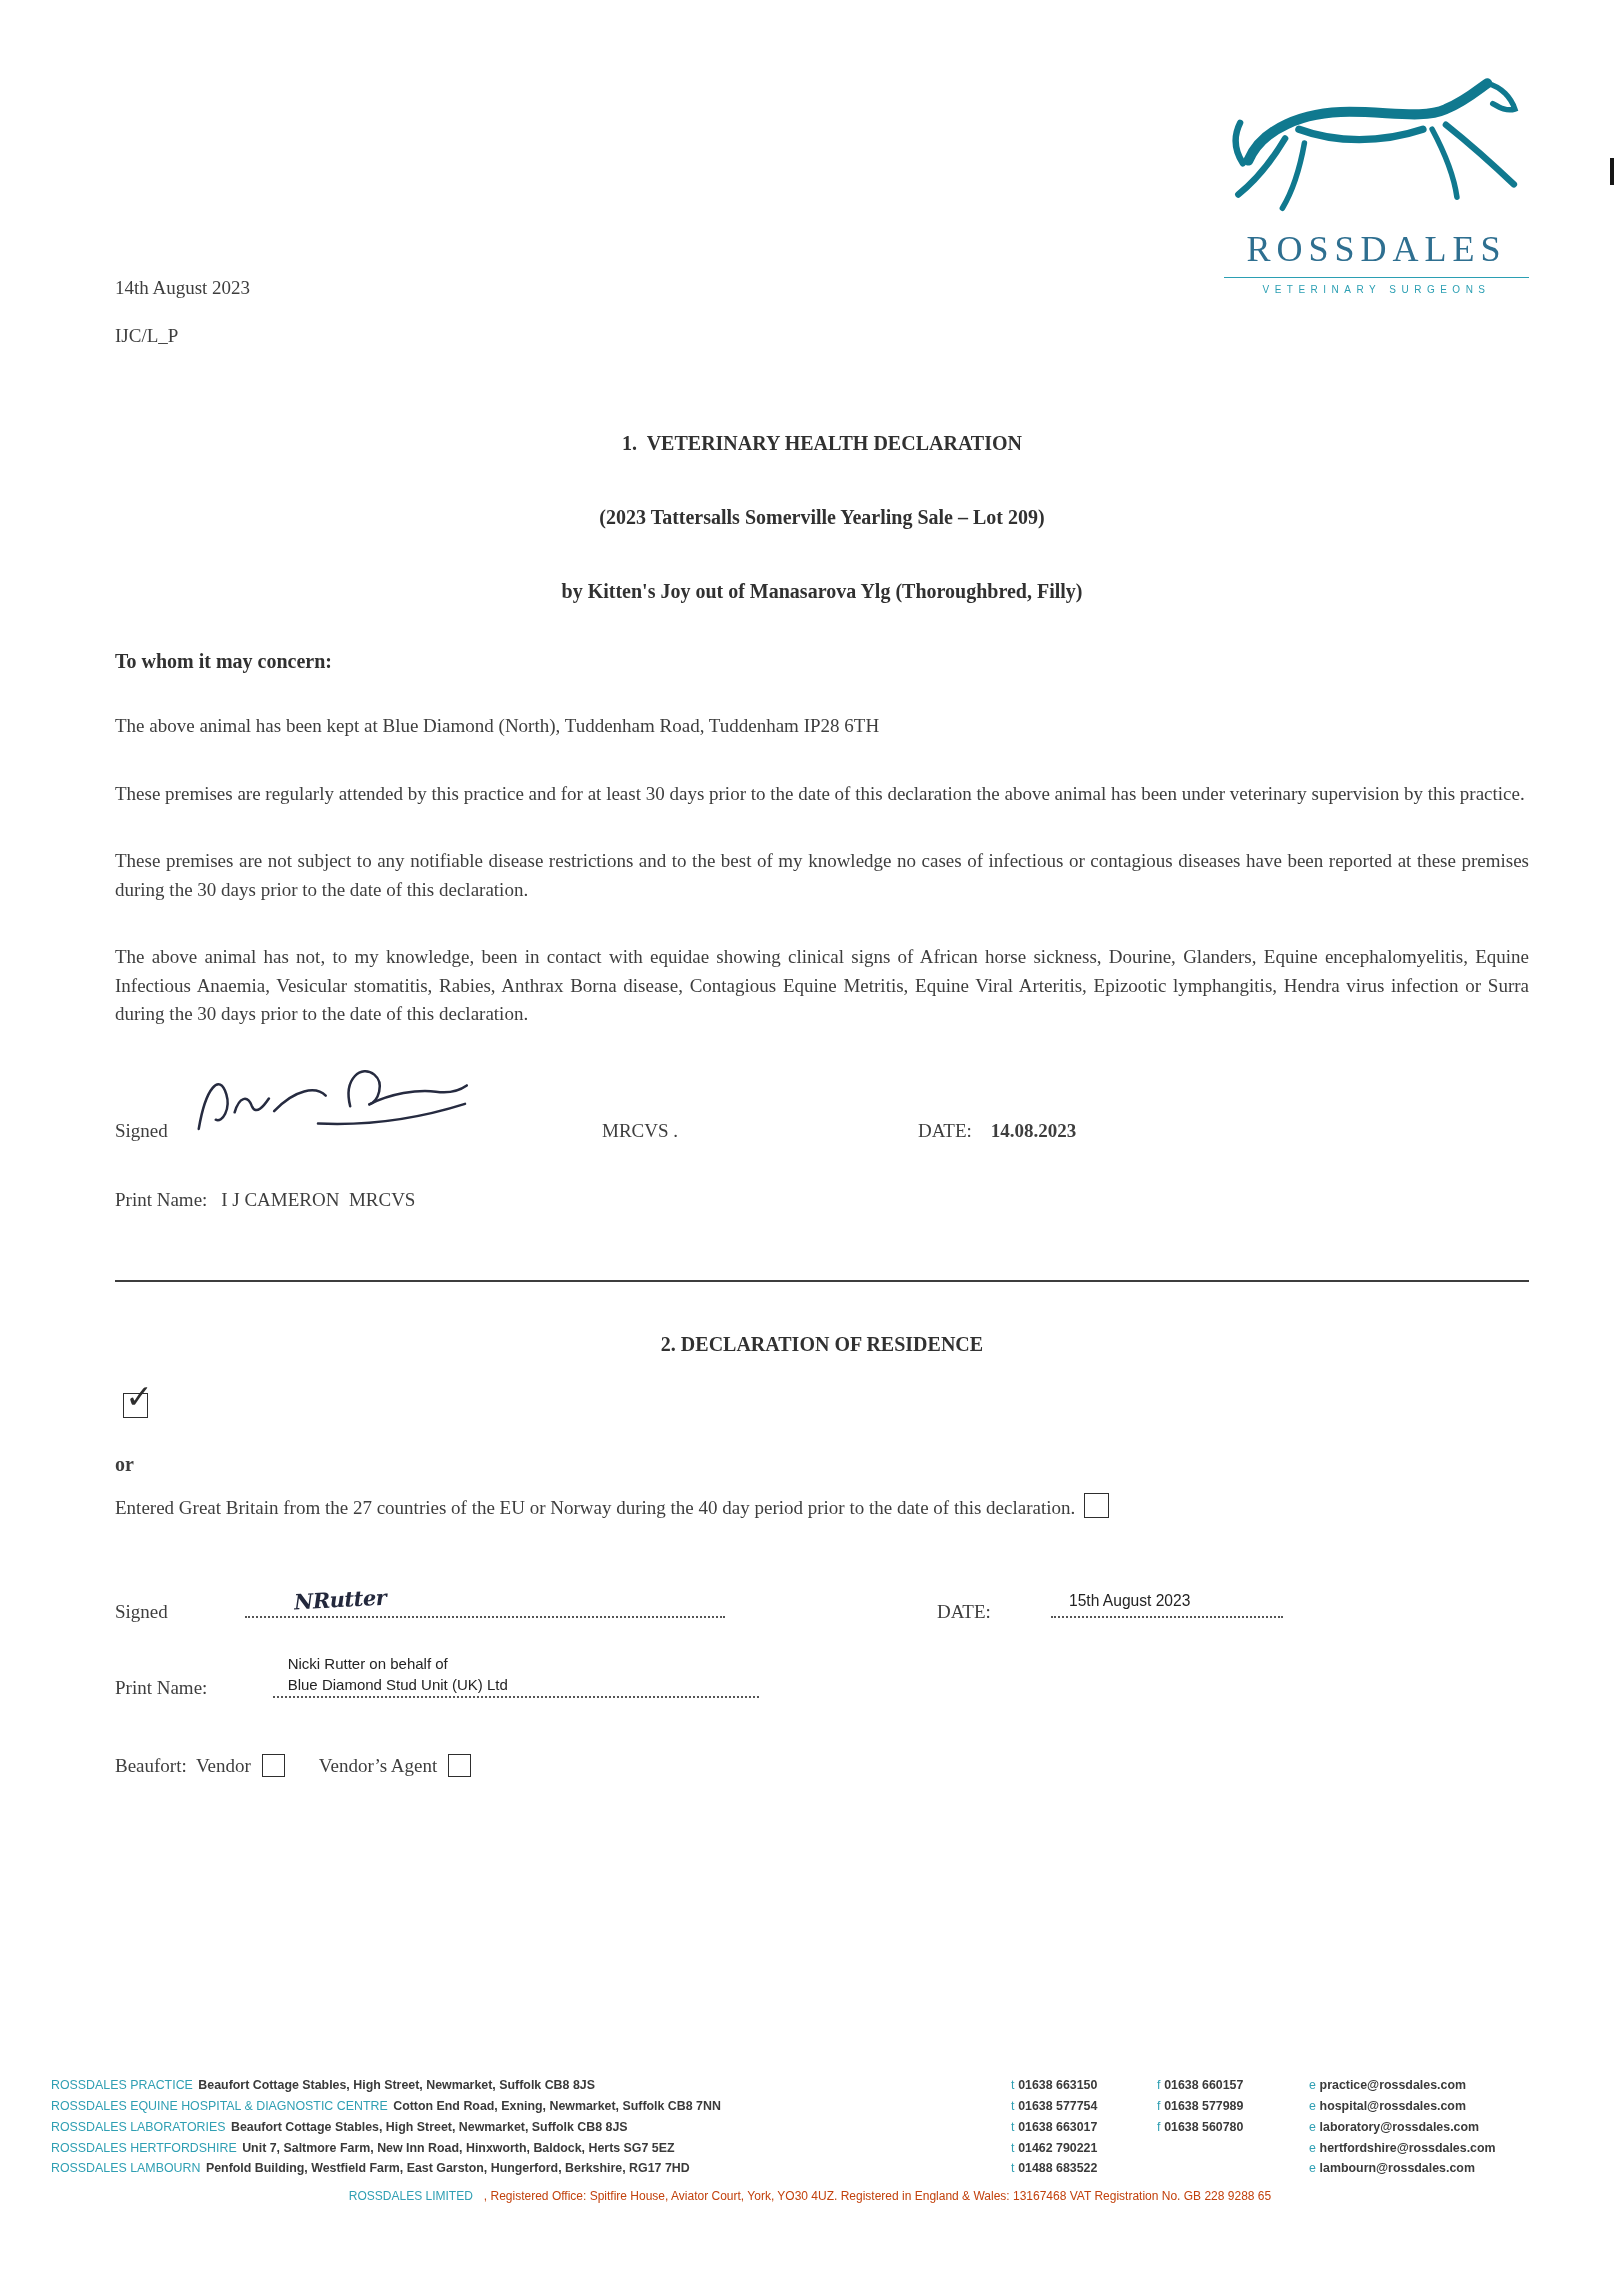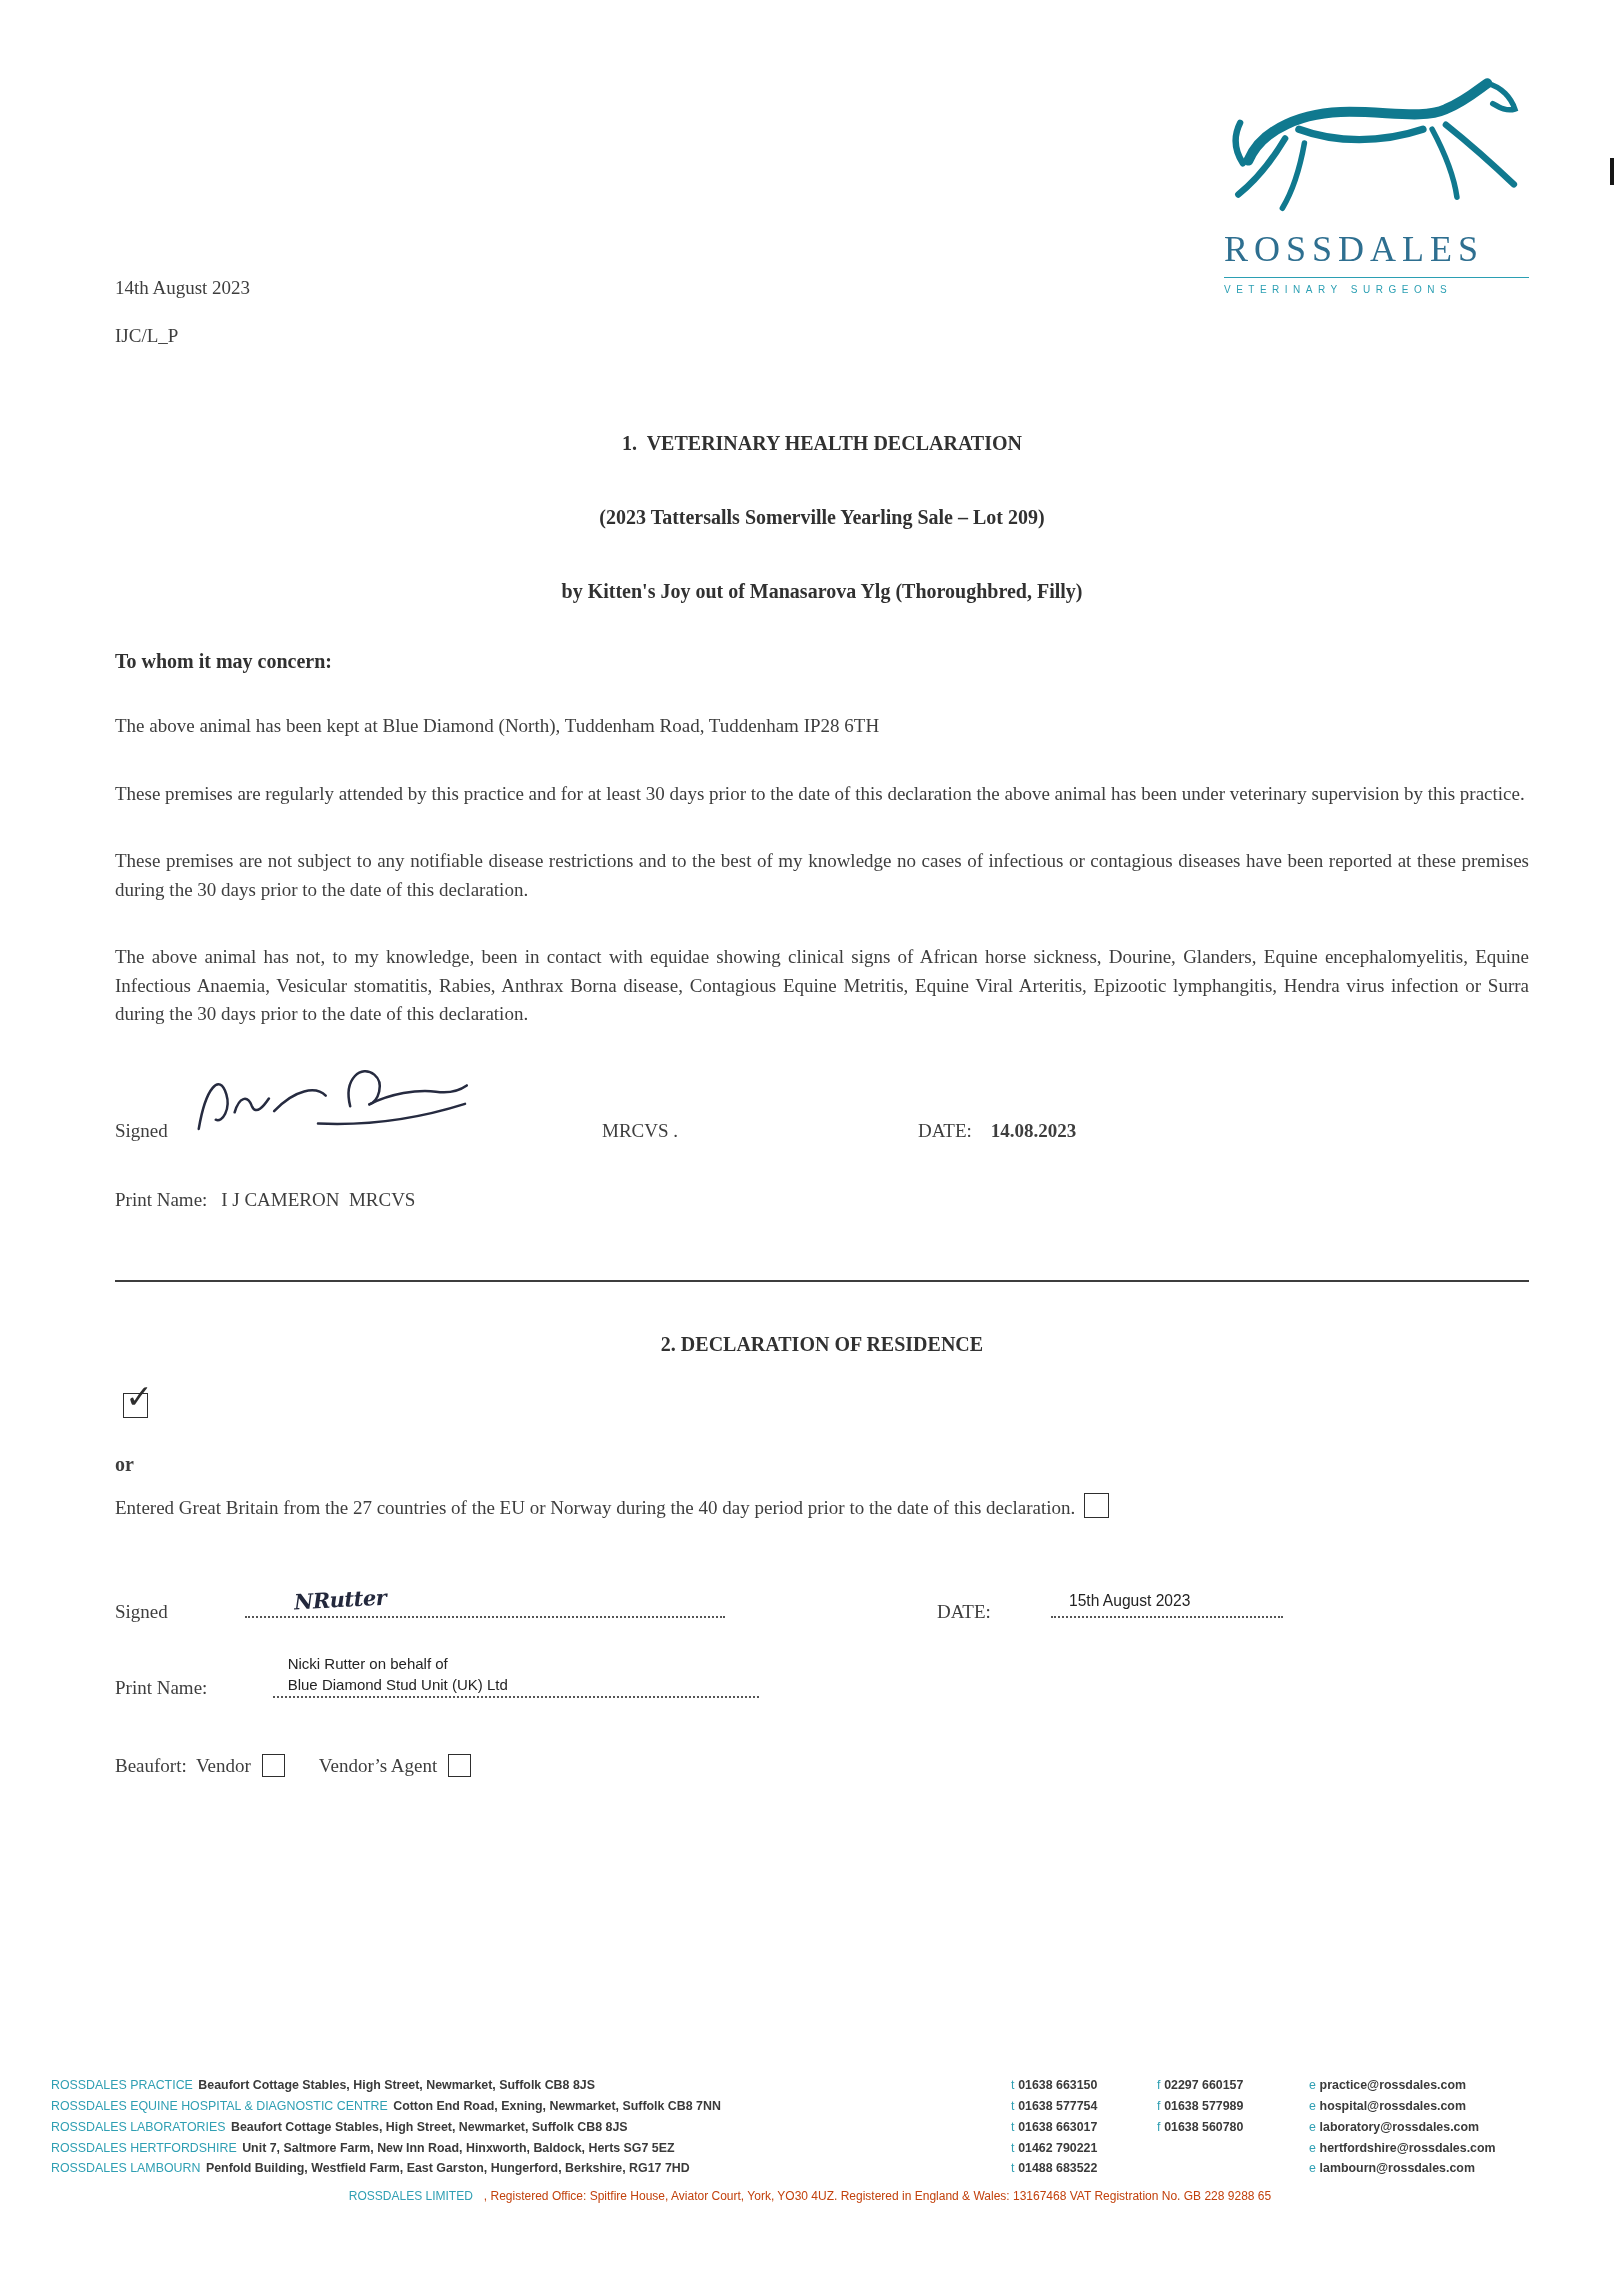--- a/index.html
+++ b/index.html
@@ -3,21 +3,21 @@
 <meta charset="utf-8">
 <style>
   html,body{margin:0;padding:0;background:#ffffff;}
   body{width:1623px;height:2295px;position:relative;overflow:hidden;
        font-family:"Liberation Serif",serif;color:#3e3e3e;}
   .pre{white-space:pre-wrap;}
   .edge-line{position:absolute;right:0;top:0;width:1.4px;height:100%;background:#dcdcdc;}
   .scan-mark{position:absolute;right:9.2px;top:158px;width:4.1px;height:27px;background:#161616;}
 
   
-  .logo{position:absolute;top:73px;right:94px;width:305px;text-align:left;}
+  .logo{position:absolute;top:73px;right:94px;width:305px;text-align:center;}
   .logo svg{display:block;margin:0 auto;}
   .brand{font-size:36px;letter-spacing:6px;color:#2e6f90;margin-top:2.8px;white-space:nowrap;}
   .tagline{margin:7.3px auto 0;padding-top:6.4px;border-top:0.9px solid #2b9fb3;
            font-family:"Liberation Sans",sans-serif;font-size:10px;letter-spacing:5.5px;
            color:#2b9fb3;white-space:nowrap;}
 
   .content{position:absolute;left:115px;right:94px;top:0;margin-top:20px;}
 
   .date-line{margin-top:257px;font-size:19px;}
   .ref-line{margin-top:26px;font-size:19px;}
@@ -186,21 +186,21 @@
     <span class="cb2"></span>
   </div>
 
 </div>
 
 <div class="footer">
 
   <div class="f-row">
     <span><span class="f-name">ROSSDALES PRACTICE</span><span class="f-addr">Beaufort Cottage Stables, High Street, Newmarket, Suffolk CB8 8JS</span></span>
     <span><span class="pref">t</span><span class="num">01638 663150</span></span>
-    <span><span class="pref">f</span><span class="num">02297 660157</span></span>
+    <span><span class="pref">f</span><span class="num">01638 660157</span></span>
     <span><span class="pref">e</span><span class="num">practice@rossdales.com</span></span>
   </div>
 
   <div class="f-row">
     <span><span class="f-name">ROSSDALES EQUINE HOSPITAL &amp; DIAGNOSTIC CENTRE</span><span class="f-addr">Cotton End Road, Exning, Newmarket, Suffolk CB8 7NN</span></span>
     <span><span class="pref">t</span><span class="num">01638 577754</span></span>
     <span><span class="pref">f</span><span class="num">01638 577989</span></span>
     <span><span class="pref">e</span><span class="num">hospital@rossdales.com</span></span>
   </div>
 

